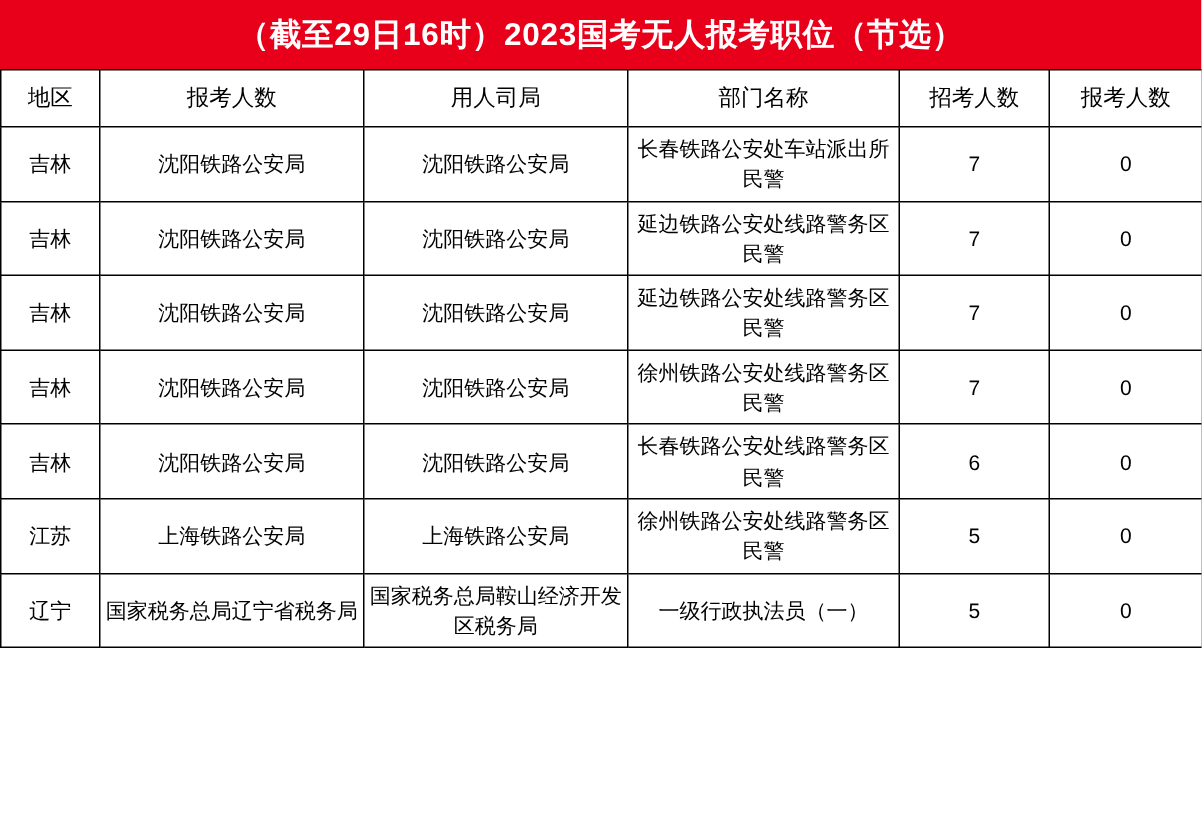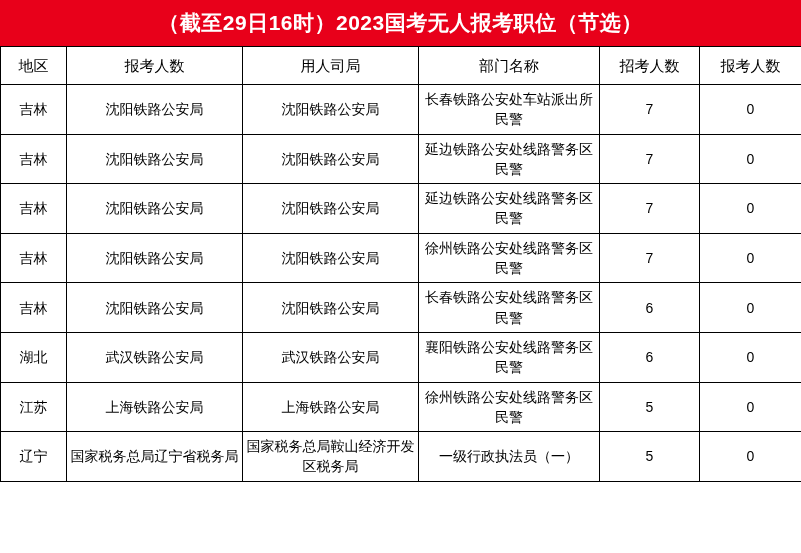--- a/index.html
+++ b/index.html
@@ -131,28 +131,20 @@
       </tr>
       <tr>
         <td>吉林</td>
         <td>沈阳铁路公安局</td>
         <td>沈阳铁路公安局</td>
         <td>长春铁路公安处线路警务区民警</td>
         <td class="num-cell">6</td>
         <td class="num-cell">0</td>
       </tr>
       <tr>
-        <td>湖北</td>
-        <td>武汉铁路公安局</td>
-        <td>武汉铁路公安局</td>
-        <td>襄阳铁路公安处线路警务区民警</td>
-        <td class="num-cell">6</td>
-        <td class="num-cell">0</td>
-      </tr>
-      <tr>
         <td>江苏</td>
         <td>上海铁路公安局</td>
         <td>上海铁路公安局</td>
         <td>徐州铁路公安处线路警务区民警</td>
         <td class="num-cell">5</td>
         <td class="num-cell">0</td>
       </tr>
       <tr>
         <td>辽宁</td>
         <td>国家税务总局辽宁省税务局</td>

